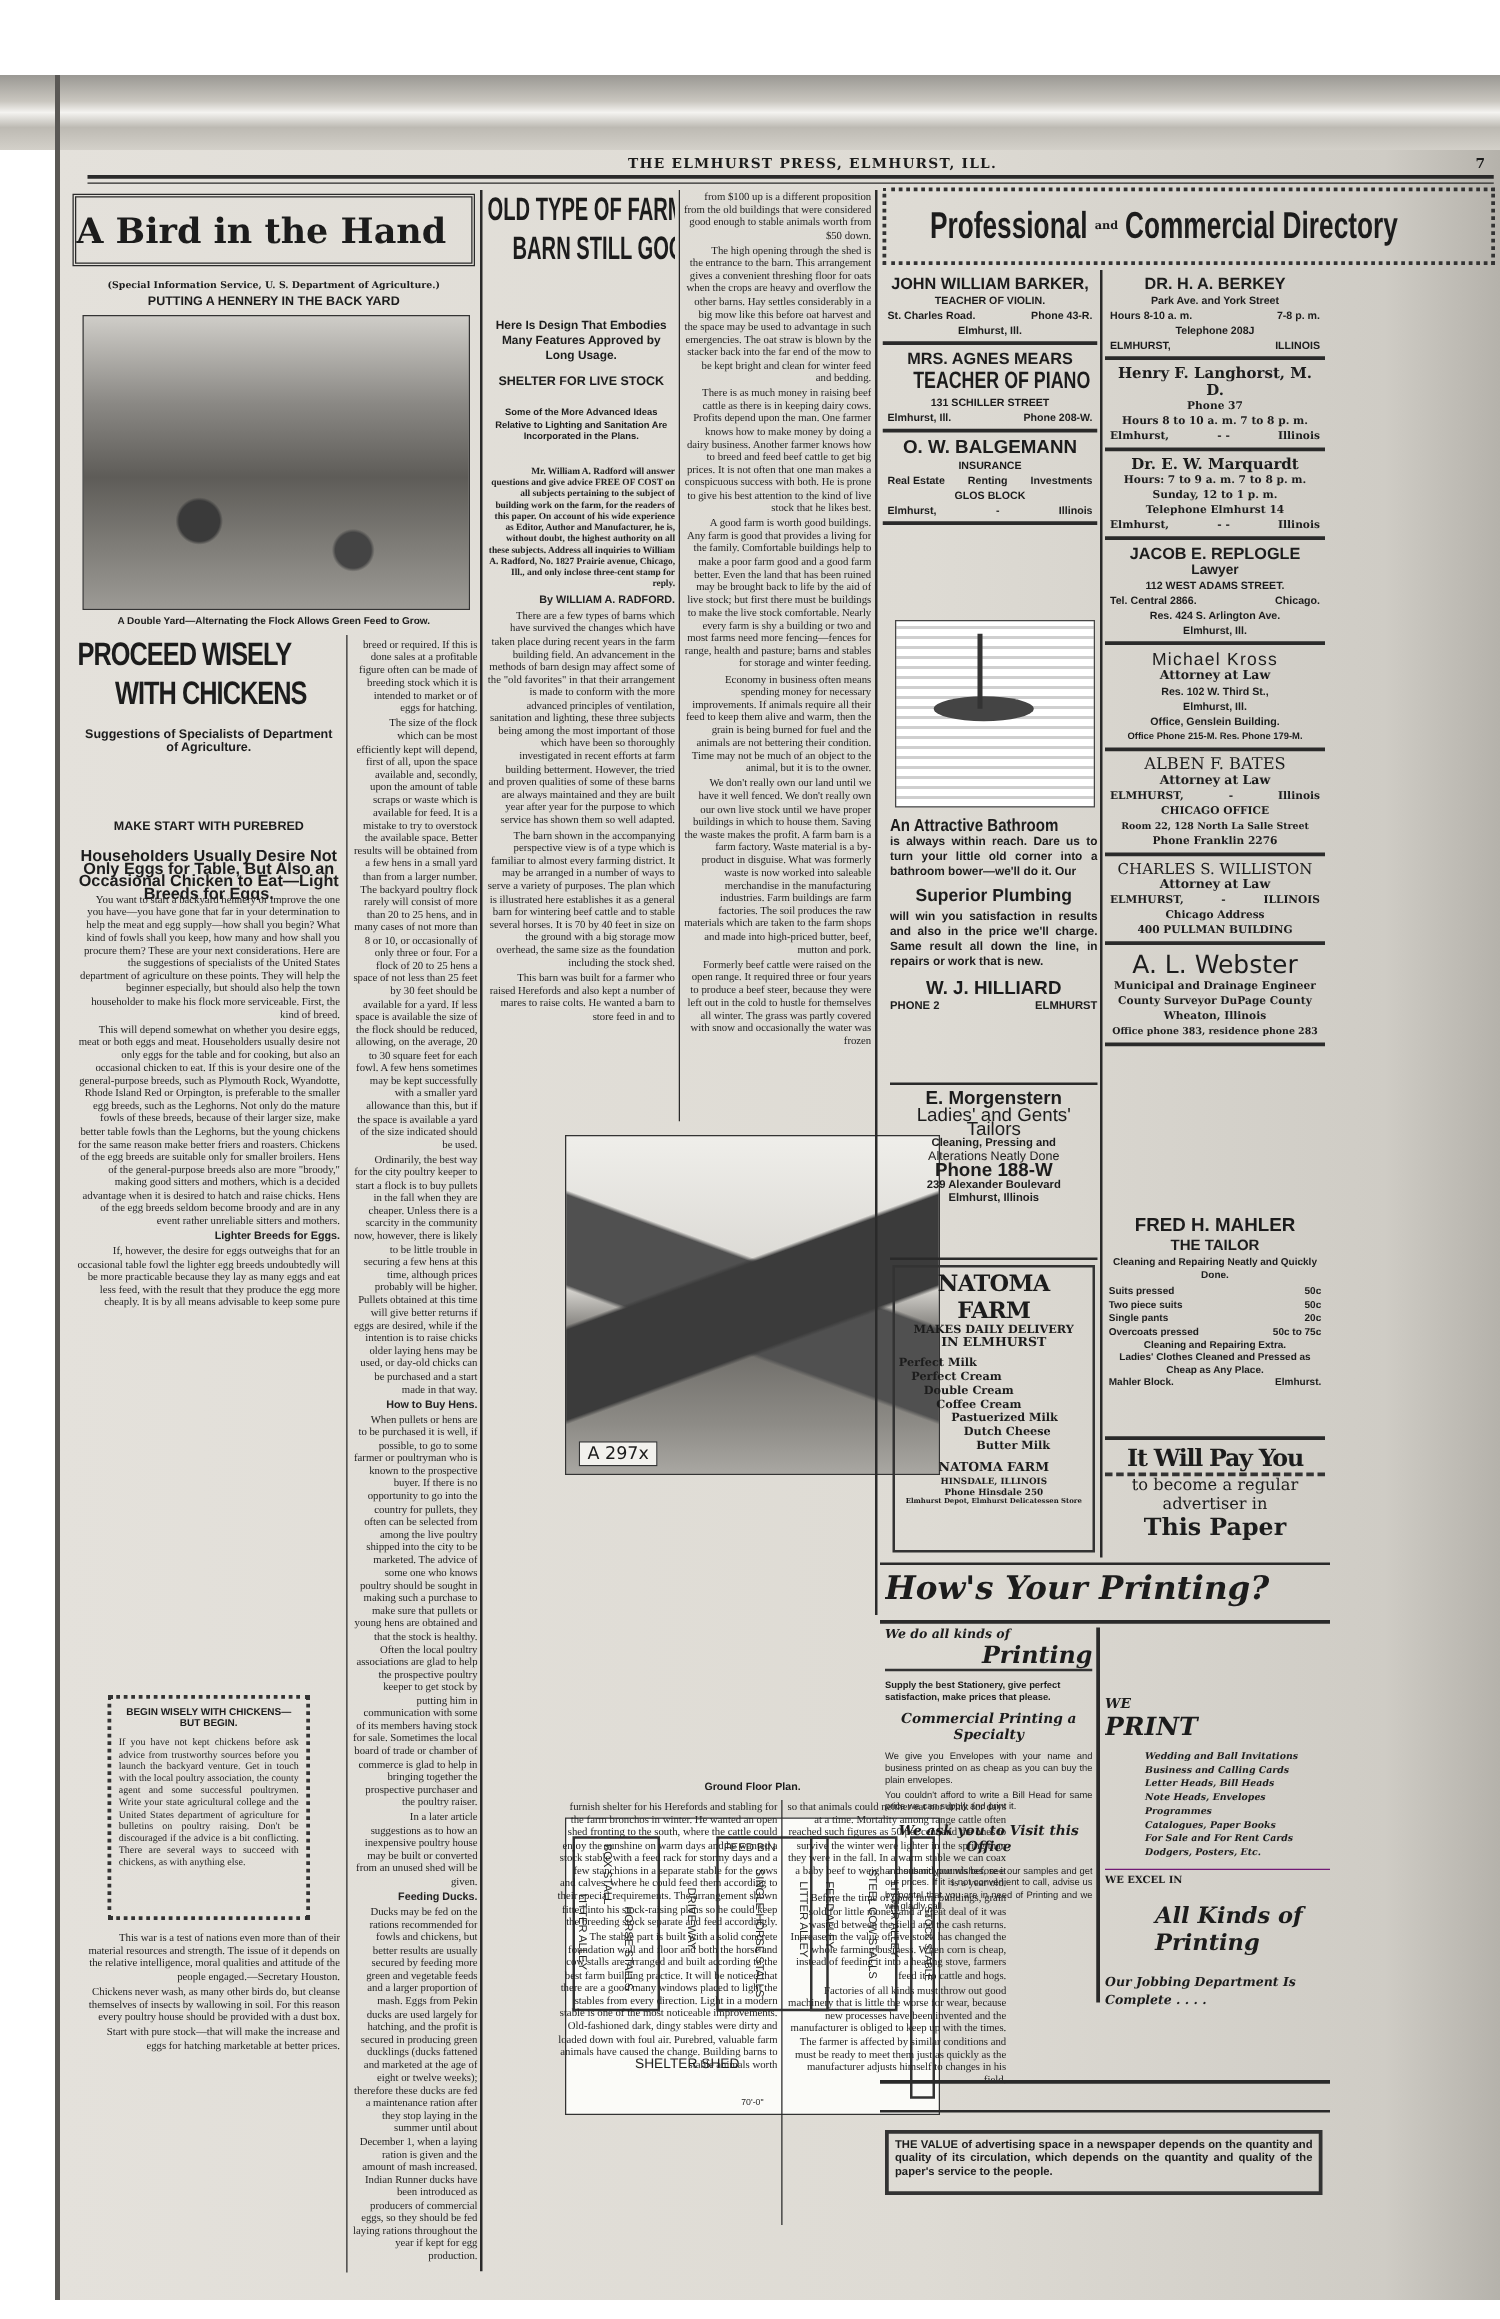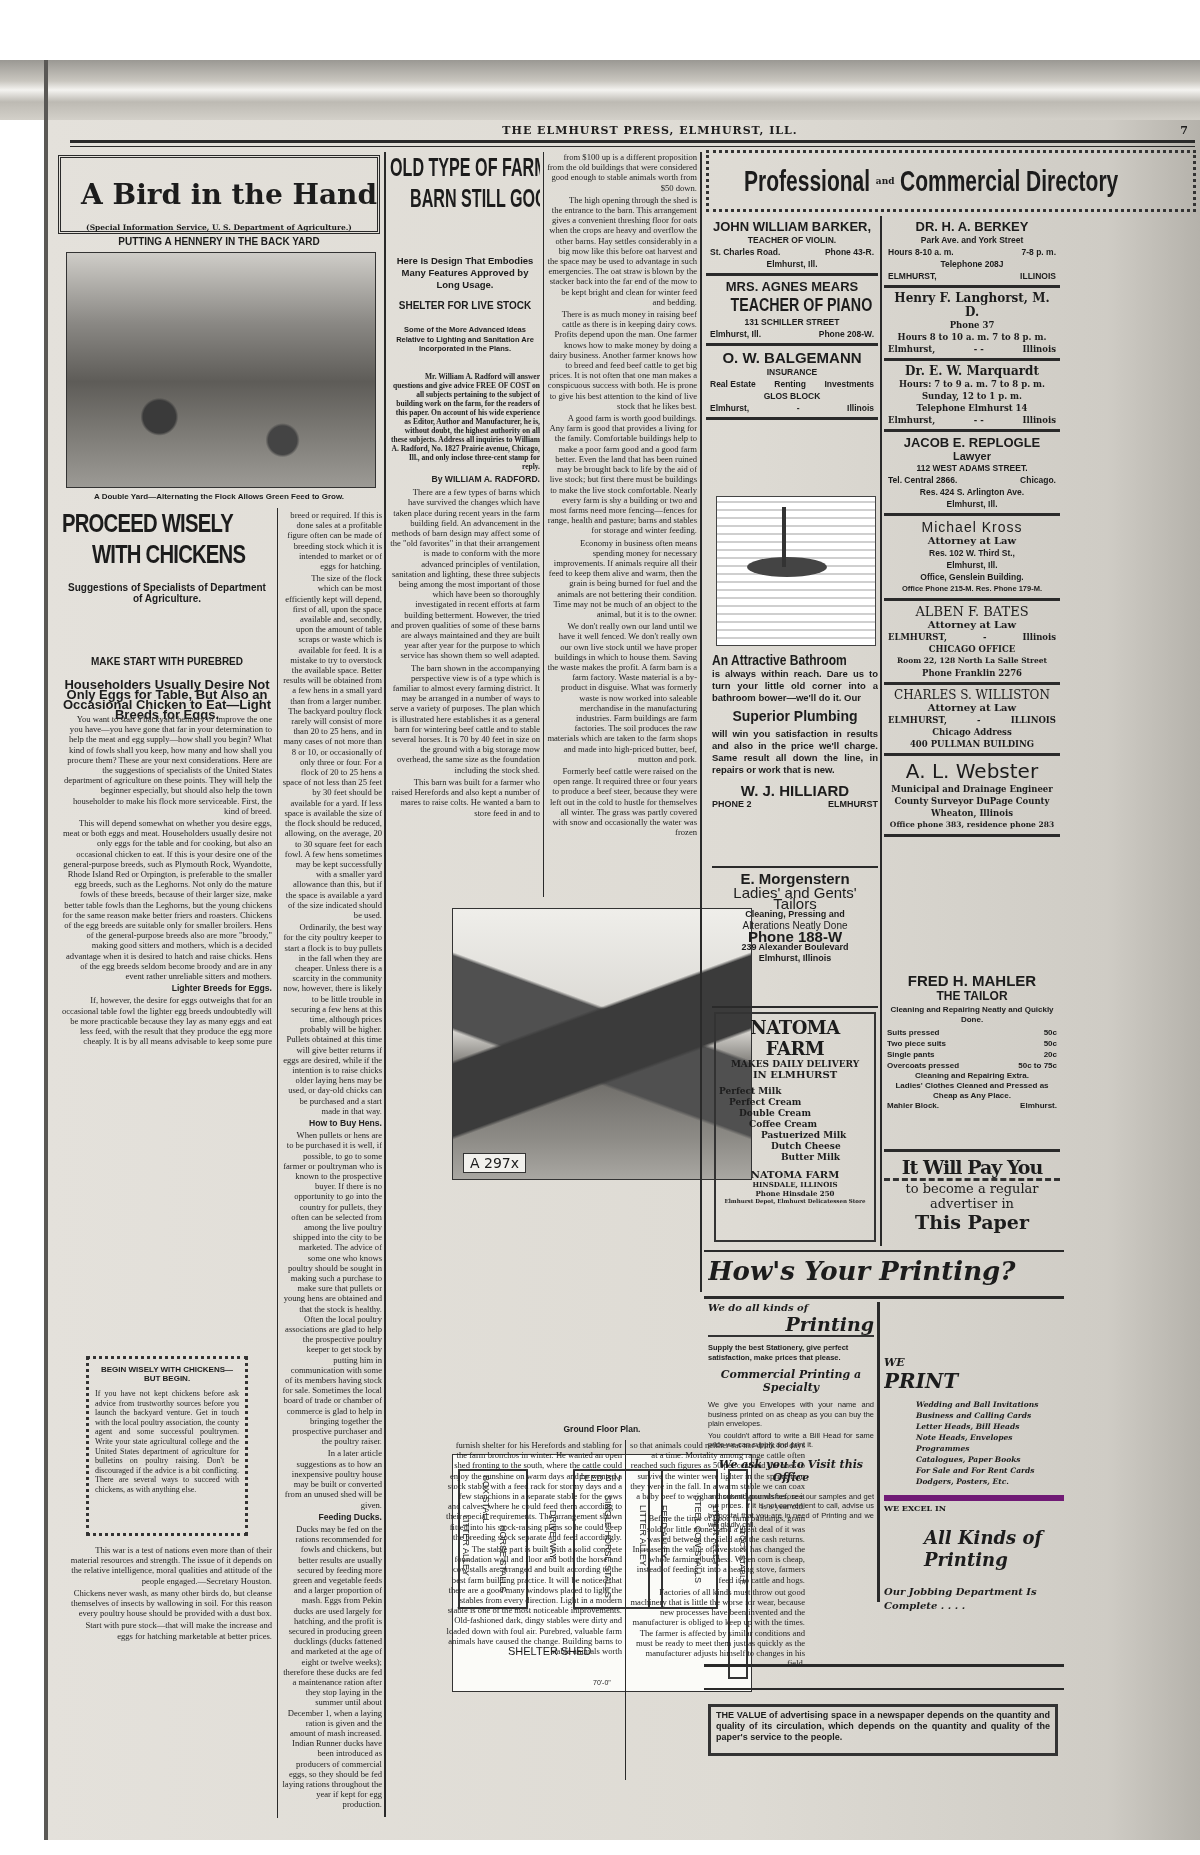--- a/index.html
+++ b/index.html
@@ -62,21 +62,21 @@
 <div class="page">
   <div class="scan"></div>
   <div class="top-strip"></div>
   <div class="left-edge"></div>
 
   <div class="masthead">THE ELMHURST PRESS, ELMHURST, ILL.</div>
   <div class="page-num">7</div>
   <div class="rule" style="left:70px;top:140px;width:1125px;height:3px;"></div>
   <div class="rule" style="left:70px;top:146px;width:1125px;height:1px;"></div>
 
-  <div class="col boxed" style="left:58px;top:155px;width:322px;height:79px;display:flex;align-items:center;justify-content:flex-end;">
+  <div class="col boxed" style="left:58px;top:155px;width:322px;height:58px;display:flex;align-items:center;justify-content:flex-start;">
     <span class="cond" style="font-size:28px;font-family:'DejaVu Serif',serif;">A Bird in the Hand</span>
   </div>
   <div class="col center" style="left:58px;top:223px;width:322px;font-size:7.5px;font-weight:bold;">(Special Information Service, U. S. Department of Agriculture.)</div>
   <div class="col center cond" style="left:58px;top:236px;width:322px;font-size:10px;">PUTTING A HENNERY IN THE BACK YARD</div>
   <div class="col photo" style="left:66px;top:252px;width:310px;height:236px;"></div>
   <div class="col center" style="left:58px;top:492px;width:322px;font-size:8px;font-weight:bold;font-family:'Liberation Sans',sans-serif;">A Double Yard—Alternating the Flock Allows Green Feed to Grow.</div>
 
   <div class="col" style="left:62px;top:508px;width:210px;height:130px;">
     <div class="cond" style="font-size:26px;letter-spacing:-1px;transform:scaleX(0.78);white-space:nowrap;">PROCEED WISELY</div>
     <div class="cond" style="font-size:26px;letter-spacing:-1px;transform:scaleX(0.78);white-space:nowrap;margin-left:30px;">WITH CHICKENS</div>
@@ -421,21 +421,21 @@
     <div style="padding-left:32px;margin-top:6px;">
       <div class="ital" style="font-size:7.5px;font-weight:bold;line-height:11px;">Wedding and Ball Invitations</div>
       <div class="ital" style="font-size:7.5px;font-weight:bold;line-height:11px;">Business and Calling Cards</div>
       <div class="ital" style="font-size:7.5px;font-weight:bold;line-height:11px;">Letter Heads, Bill Heads</div>
       <div class="ital" style="font-size:7.5px;font-weight:bold;line-height:11px;">Note Heads, Envelopes</div>
       <div class="ital" style="font-size:7.5px;font-weight:bold;line-height:11px;">Programmes</div>
       <div class="ital" style="font-size:7.5px;font-weight:bold;line-height:11px;">Catalogues, Paper Books</div>
       <div class="ital" style="font-size:7.5px;font-weight:bold;line-height:11px;">For Sale and For Rent Cards</div>
       <div class="ital" style="font-size:7.5px;font-weight:bold;line-height:11px;">Dodgers, Posters, Etc.</div>
     </div>
-    <div style="border-top:6px solid #701a75;margin-top:8px;padding-top:2px;font-size:8px;font-weight:bold;">WE EXCEL IN</div>
+    <div style="border-top:1px solid #701a75;margin-top:8px;padding-top:2px;font-size:8px;font-weight:bold;">WE EXCEL IN</div>
     <div class="ital" style="font-size:18px;font-weight:bold;padding-left:40px;line-height:22px;margin-top:14px;">All Kinds of Printing</div>
     <div class="ital" style="font-size:10px;font-weight:bold;line-height:14px;margin-top:14px;">Our Jobbing Department Is Complete . . . .</div>
   </div>
   <div class="rule" style="left:704px;top:1664px;width:360px;height:3px;"></div>
   <div class="rule" style="left:704px;top:1688px;width:360px;height:2px;"></div>
 
   <div class="col" style="left:708px;top:1704px;width:350px;height:52px;border:3px solid #333;padding:3px 5px;">
     <div style="font-family:'Liberation Sans',sans-serif;font-size:9px;font-weight:bold;line-height:11px;text-align:justify;">THE VALUE of advertising space in a newspaper depends on the quantity and quality of its circulation, which depends on the quantity and quality of the paper's service to the people.</div>
   </div>
 </div>

